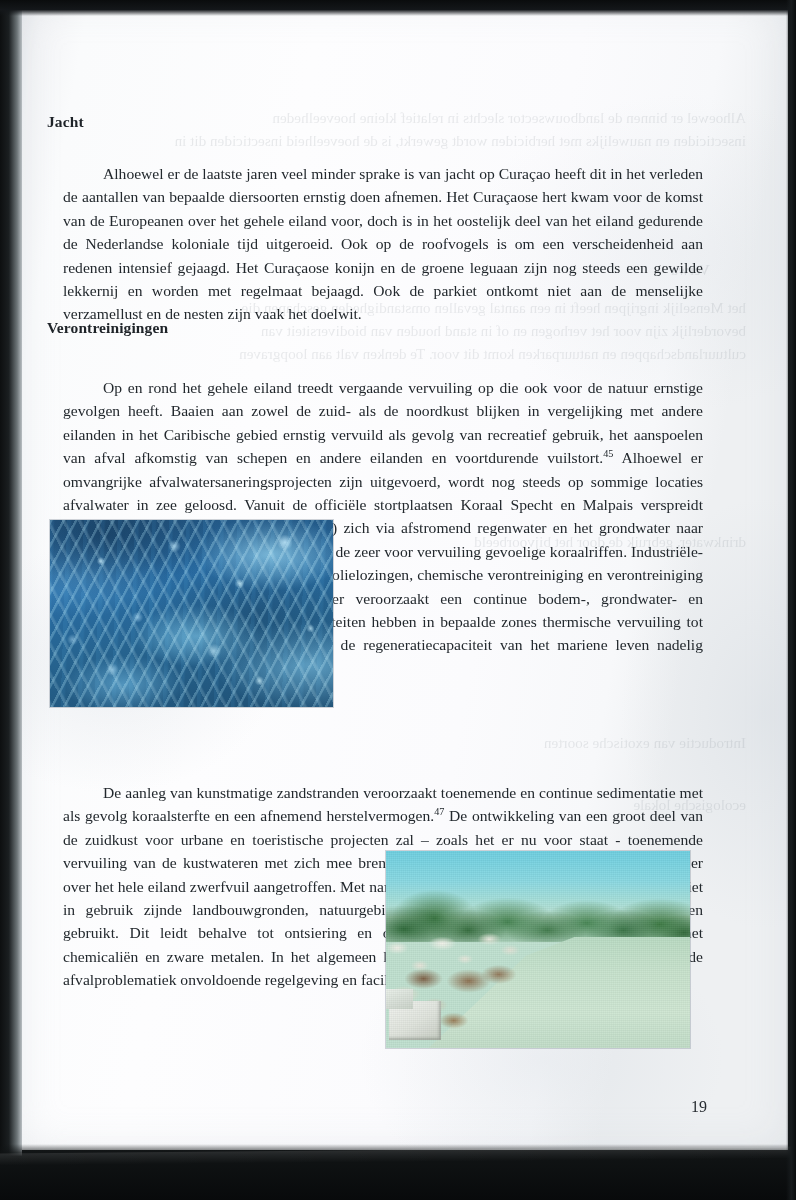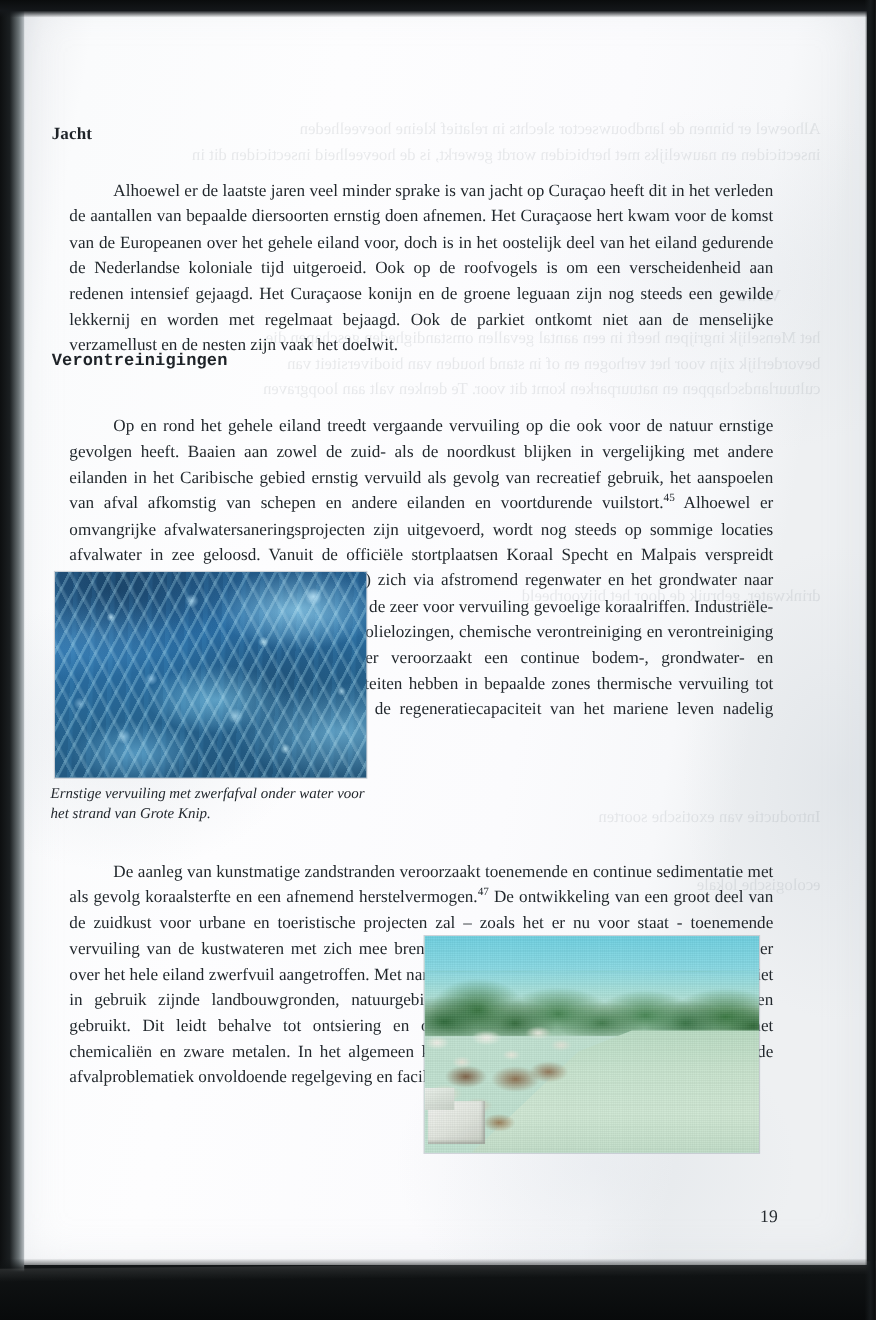--- a/index.html
+++ b/index.html
@@ -267,41 +267,40 @@
     <div class="st-block" style="left:50px; top:731px;">Introductie van exotische soorten</div>
     <div class="st-block" style="left:50px; top:793px;">ecologische lokale</div>
   </div>
 
   <div class="content">
 
     <h2 class="sec" style="left:21px; top:113px;">Jacht</h2>
 
     <p class="body" style="left:21px; top:146px;">Alhoewel er de laatste jaren veel minder sprake is van jacht op Curaçao heeft dit in het verleden de aantallen van bepaalde diersoorten ernstig doen afnemen. Het Curaçaose hert kwam voor de komst van de Europeanen over het gehele eiland voor, doch is in het oostelijk deel van het eiland gedurende de Nederlandse koloniale tijd uitgeroeid. Ook op de roofvogels is om een verscheidenheid aan redenen intensief gejaagd. Het Curaçaose konijn en de groene leguaan zijn nog steeds een gewilde lekkernij en worden met regelmaat bejaagd. Ook de parkiet ontkomt niet aan de menselijke verzamellust en de nesten zijn vaak het doelwit.</p>
 
-    <h2 class="sec" style="left:21px; top:319px;font-family:Liberation Mono, monospace;">Verontreinigingen</h2>
+    <h2 class="sec" style="left:21px; top:319px;">Verontreinigingen</h2>
 
     <p class="body" style="left:21px; top:360px; width:640px;">
       <span style="float:left; width:0; height:208px;"></span>
       <span>Op en rond het gehele eiland treedt vergaande vervuiling op die ook voor de natuur ernstige gevolgen heeft. Baaien aan zowel de zuid- als de noordkust blijken in vergelijking met andere eilanden in het Caribische gebied ernstig vervuild als gevolg van recreatief gebruik, het aanspoelen van afval afkomstig van schepen en andere eilanden en voortdurende vuilstort.</span><sup>45</sup><span> Alhoewel er omvangrijke afvalwatersaneringsprojecten zijn uitgevoerd, wordt nog steeds op sommige locaties afvalwater in zee geloosd. Vanuit de officiële stortplaatsen Koraal Specht en Malpais verspreidt chemische vervuiling (zware metalen e.d.) zich via afstromend regenwater en het grondwater naar aanliggende gebieden, inclusief de zee met de zeer voor vervuiling gevoelige koraalriffen. Industriële- en havenactiviteiten veroorzaken geregeld olielozingen, chemische verontreiniging en verontreiniging met zware metalen. Ook het asfaltmeer veroorzaakt een continue bodem-, grondwater- en zeewaterverontreiniging. Industriële activiteiten hebben in bepaalde zones thermische vervuiling tot gevolg (Refineria Isla, KAE), die lokaal de regeneratiecapaciteit van het mariene leven nadelig beïnvloedt.</span><sup>46</sup>
     </p>
 
     <p class="body" style="left:21px; top:765px; width:640px;">
       <span>De aanleg van kunstmatige zandstranden veroorzaakt toenemende en continue sedimentatie met als gevolg koraalsterfte en een afnemend herstelvermogen.</span><sup>47</sup><span> De ontwikkeling van een groot deel van de zuidkust voor urbane en toeristische projecten zal – zoals het er nu voor staat - toenemende vervuiling van de kustwateren met zich mee brengen. Naast de officiële vuilstortplaatsen wordt er over het hele eiland zwerfvuil aangetroffen. Met name de direct rond de urbane gebieden gelegen, niet in gebruik zijnde landbouwgronden, natuurgebieden e.d. worden als illegale vuilstortplaatsen gebruikt. Dit leidt behalve tot ontsiering en ongedierte tot ongecontroleerde vervuiling met chemicaliën en zware metalen. In het algemeen kan gesteld worden dat er op het gebied van de afvalproblematiek onvoldoende regelgeving en faciliteiten bestaan.</span>
     </p>
 
     <div class="pageno" style="left:665px; top:1098px;text-align:right;">19</div>
   </div>
 
   <div class="photo" id="photo-underwater" style="left:50px; top:520px; width:283px; height:187px;">
     <div class="uw-dark"></div>
     <div class="uw-spray"></div>
     <div class="uw-spray2"></div>
   </div>
 
-  <p class="caption" style="left:46px; top:712px; width:300px;">Ernstige vervuiling met zwerfafval onder water voor het strand van Grote Knip.</p>
 
   <div class="photo" id="photo-landfill" style="left:386px; top:851px; width:304px; height:197px;">
     <div class="lf-sky"></div>
     <div class="lf-trees"></div>
     <div class="lf-road"></div>
     <div class="lf-trash"></div>
     <div class="lf-crate"></div>
     <div class="lf-crate2"></div>
     <div class="lf-haze"></div>
     <div class="lf-grain"></div>

